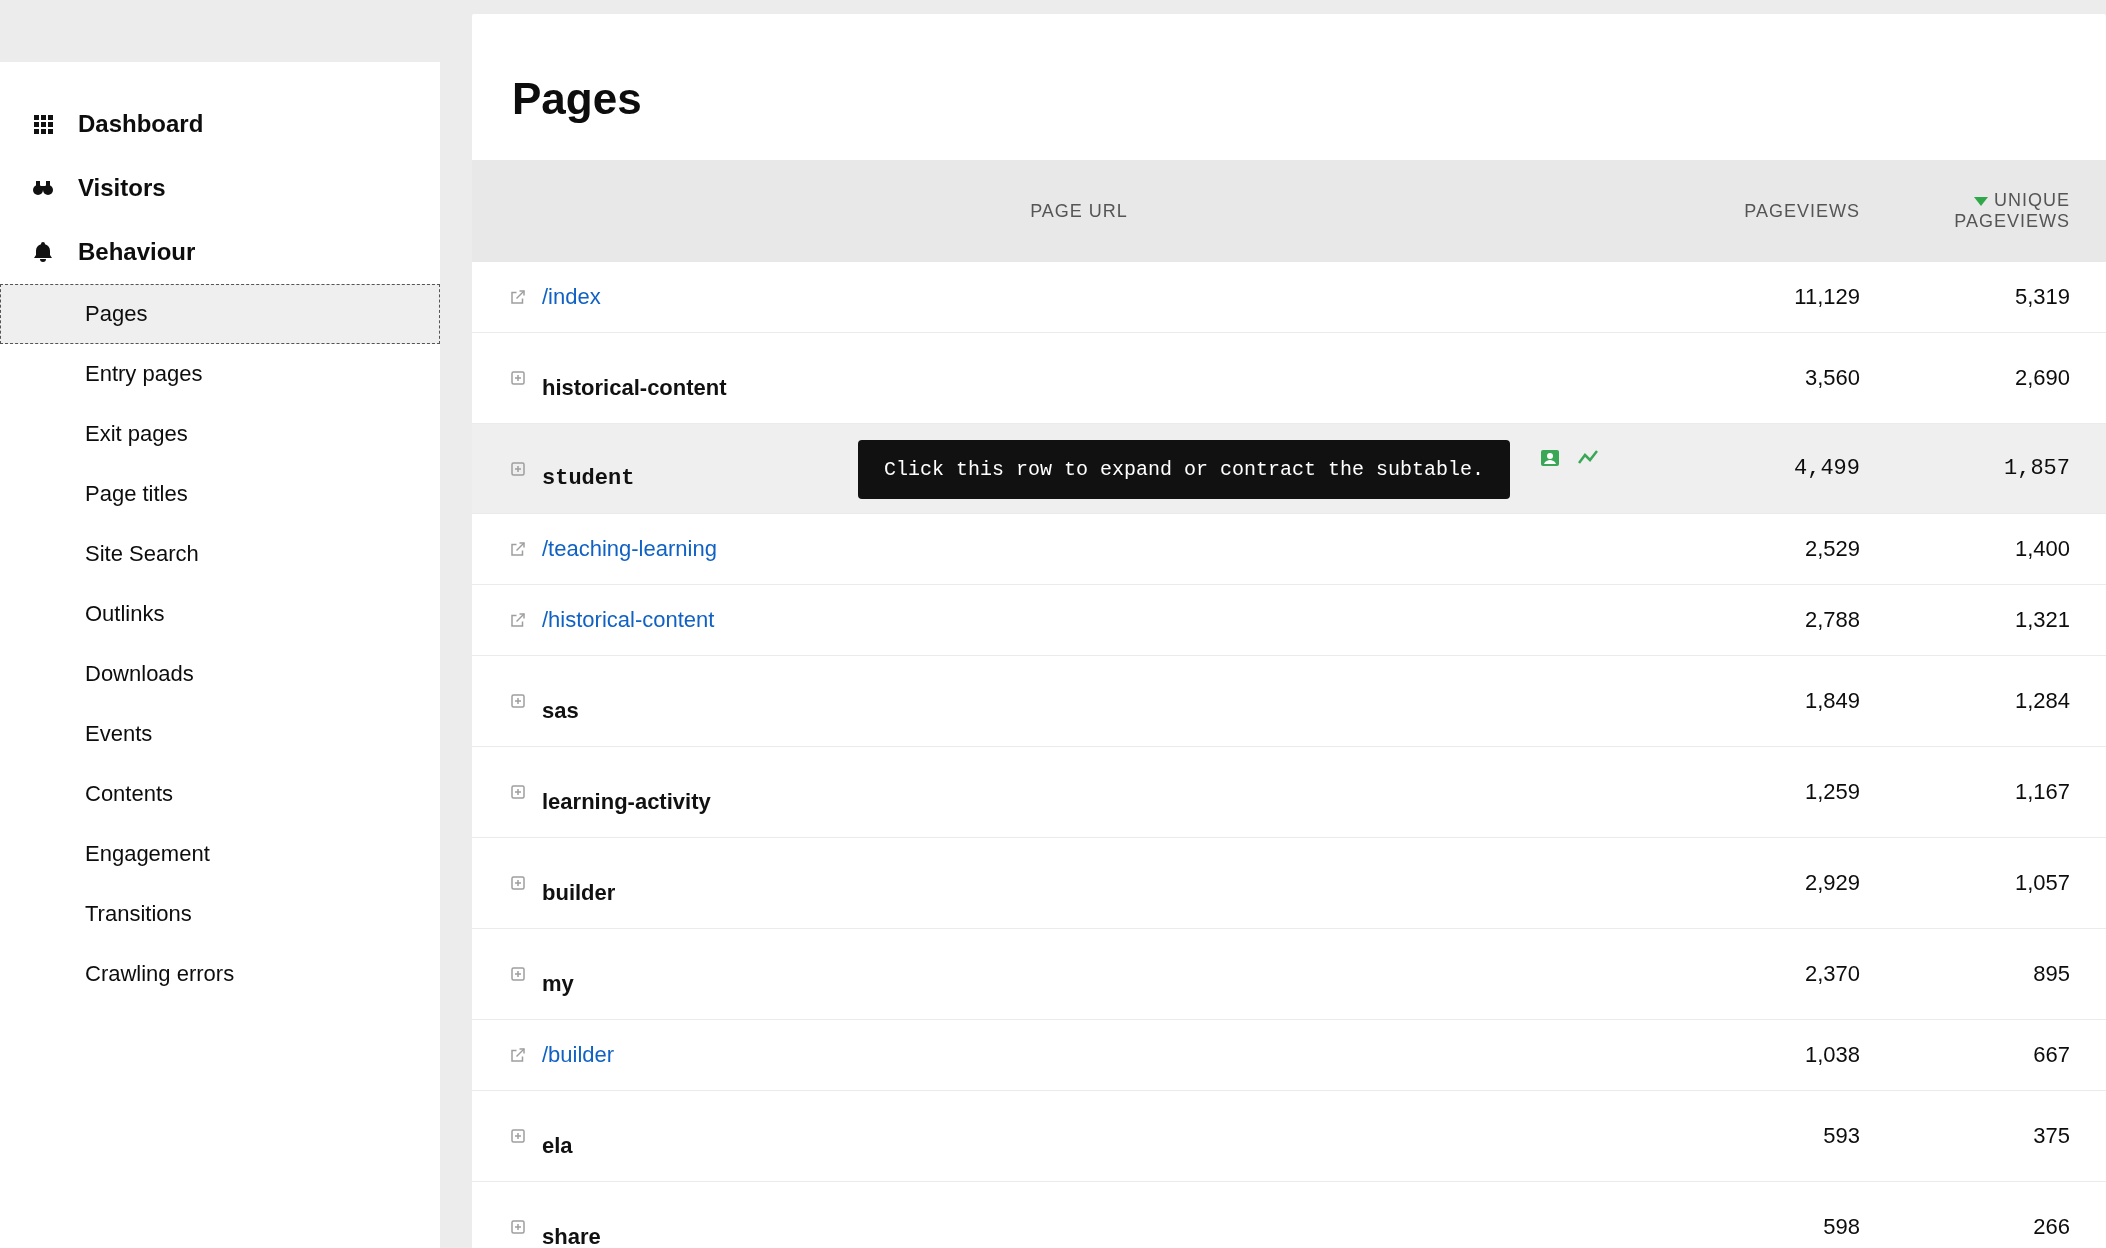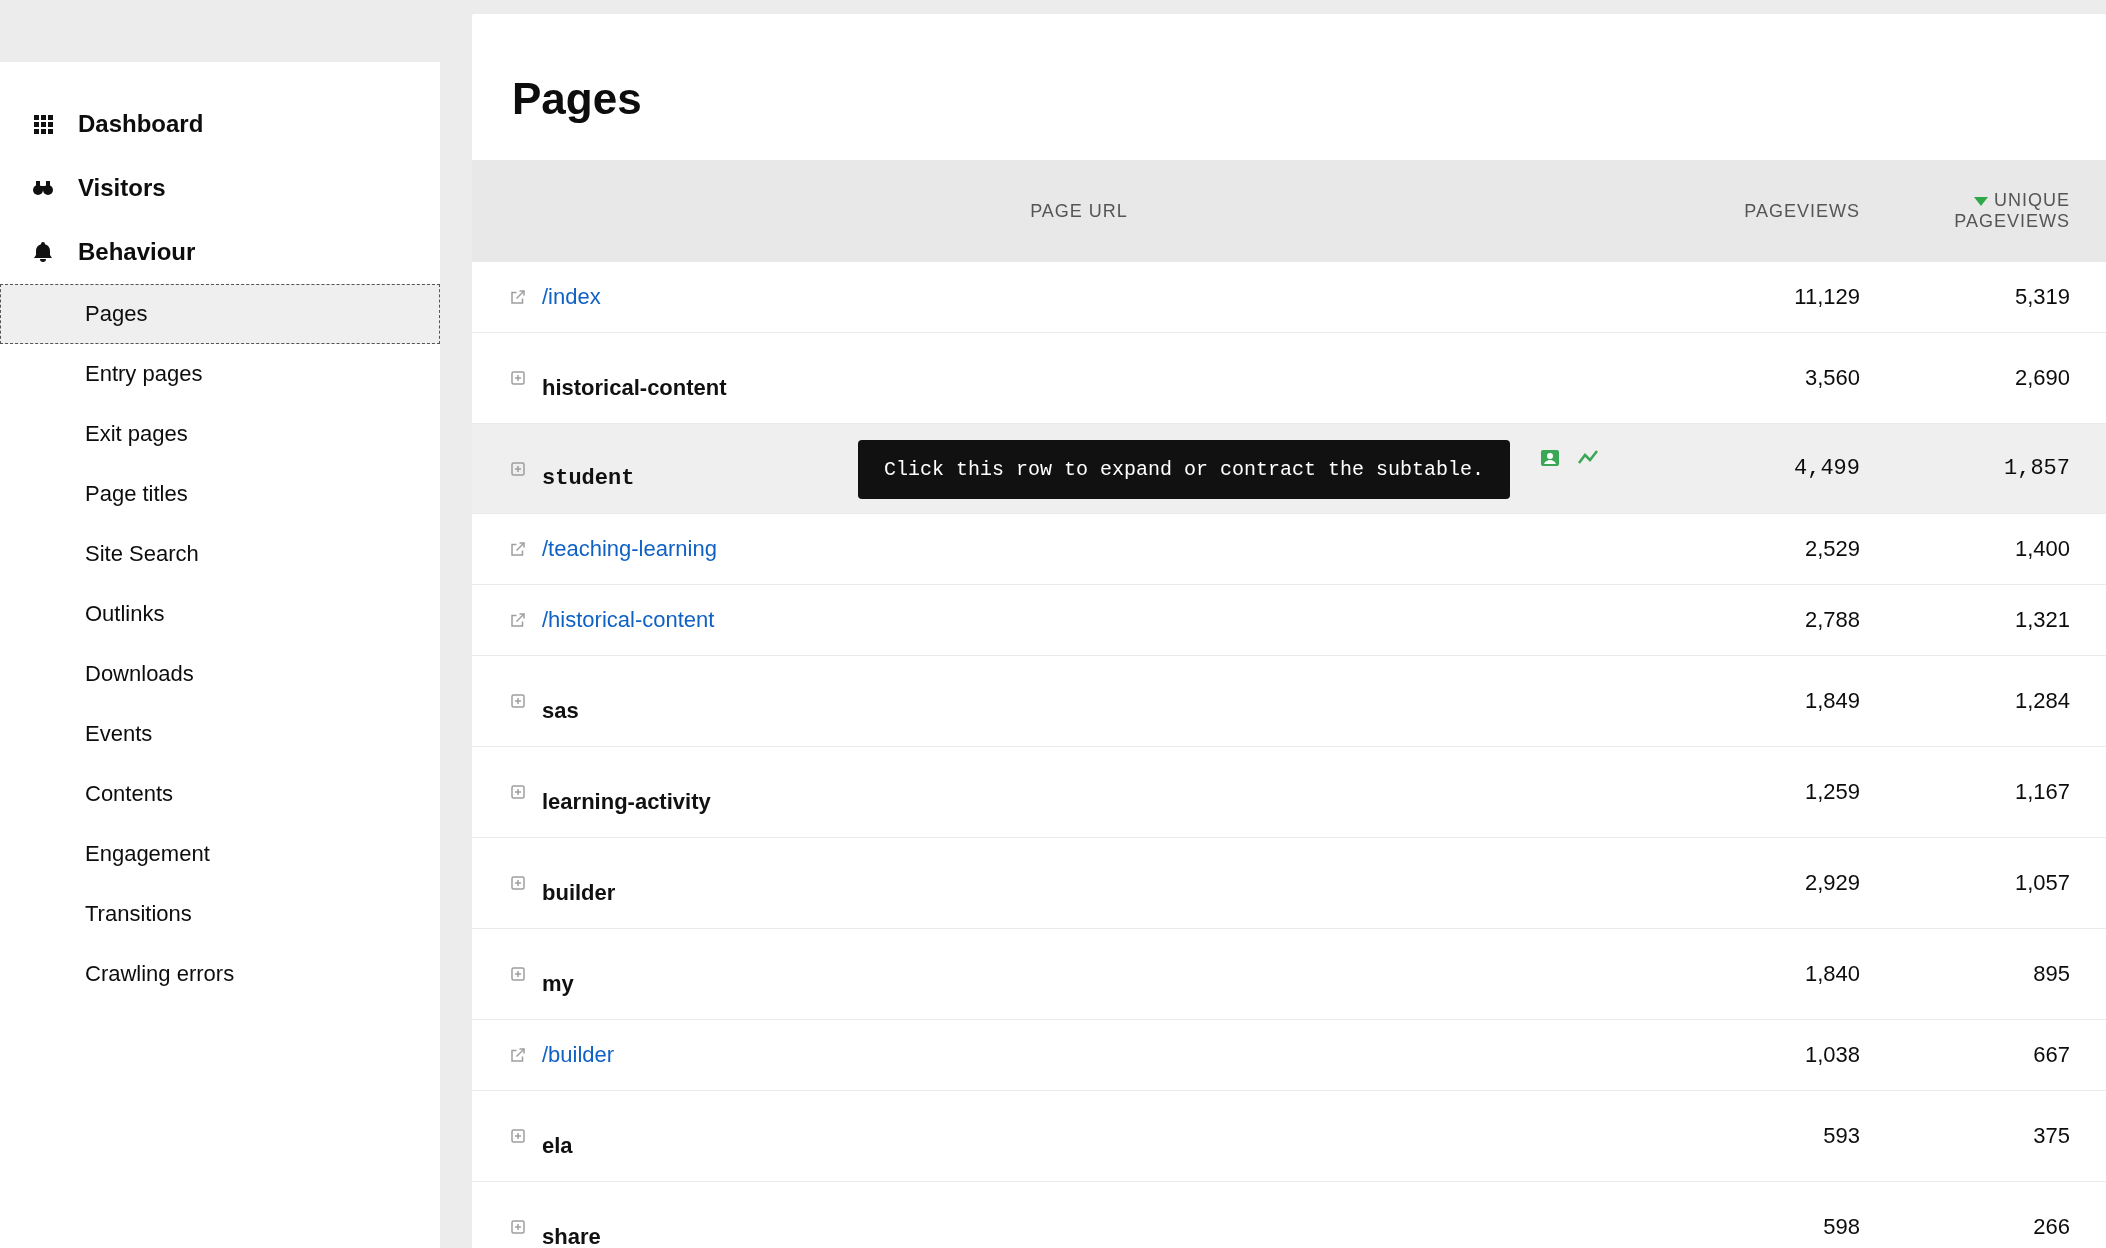--- a/index.html
+++ b/index.html
@@ -372,21 +372,21 @@
                   <span class="pre-icon">
                     <svg viewBox="0 0 24 24" fill="none" stroke="currentColor" stroke-width="2">
                       <rect x="4" y="4" width="16" height="16" rx="2"></rect>
                       <line x1="12" y1="8" x2="12" y2="16"></line>
                       <line x1="8" y1="12" x2="16" y2="12"></line>
                     </svg>
                   </span>
                   <span class="lbl-bold">my</span>
                 </div>
               </td>
-              <td class="num">1,840</td>
+              <td class="num">2,370</td>
               <td class="num">895</td>
             </tr>
             <tr>
               <td>
                 <div class="row-first">
                   <span class="pre-icon">
                     <svg viewBox="0 0 24 24" fill="none" stroke="currentColor" stroke-width="2">
                       <path d="M14 4h6v6"></path>
                       <path d="M20 4L10 14"></path>
                       <path d="M18 14v6H4V6h6"></path>

